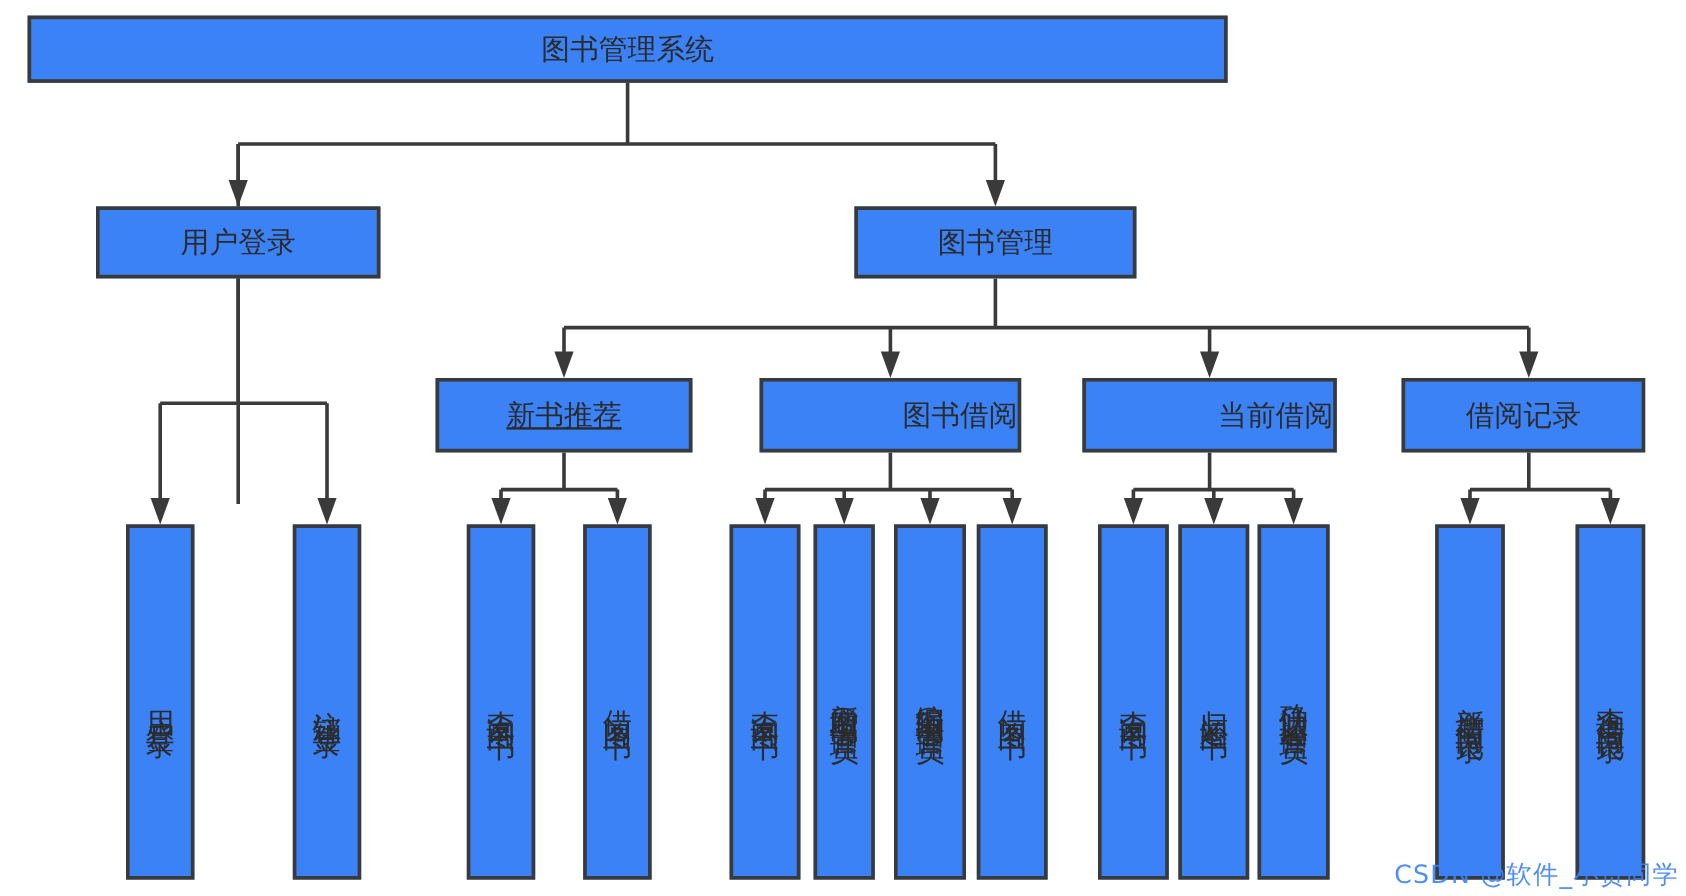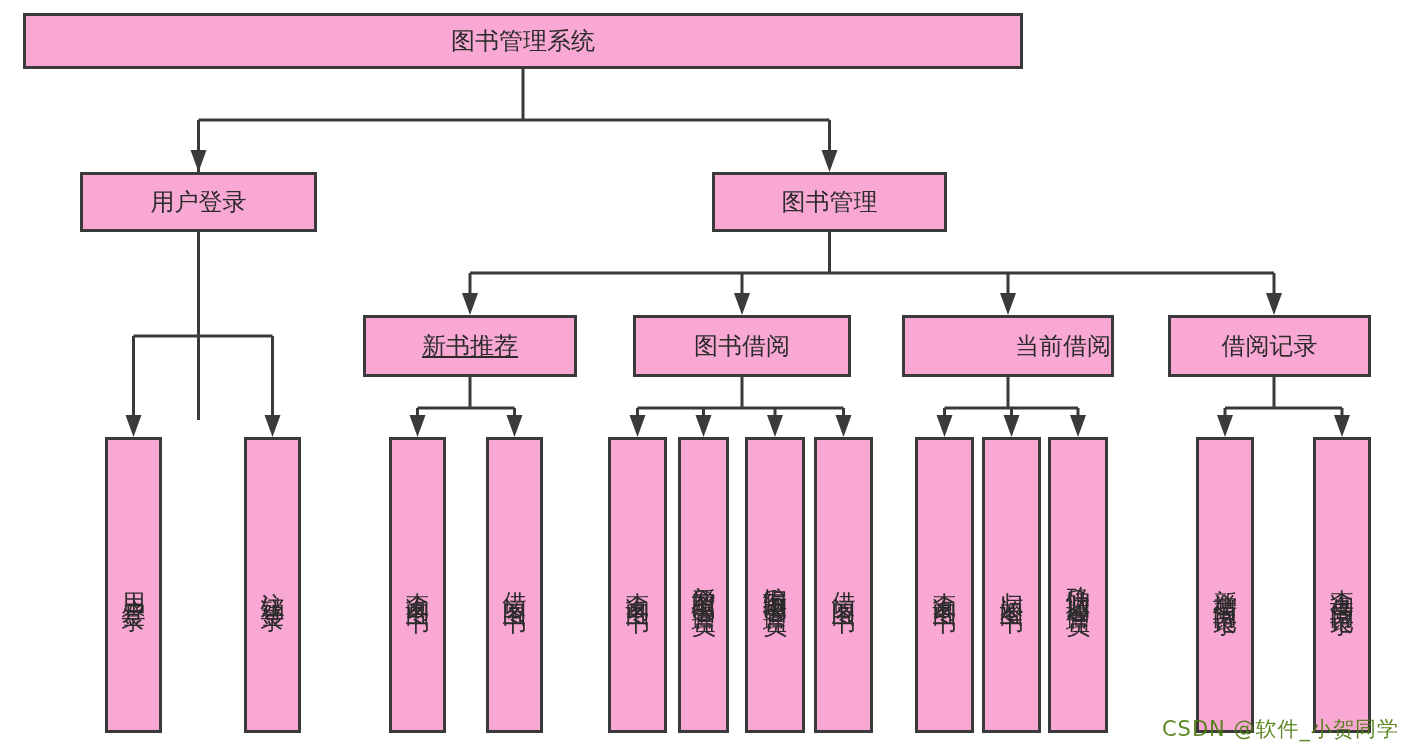--- a/index.html
+++ b/index.html
@@ -17,21 +17,21 @@
   }
   .connectors {
     position: absolute;
     left: 0;
     top: 0;
     z-index: 1;
   }
   .box {
     position: absolute;
     box-sizing: border-box;
-    background: #f9a8d4;
+    background: #3b82f6;
     border: 3px solid #3a3a3a;
     color: #2b2b2b;
     display: flex;
     align-items: center;
     justify-content: center;
     font-size: 24px;
     line-height: 1;
     z-index: 2;
     white-space: nowrap;
   }
@@ -39,21 +39,21 @@
     writing-mode: vertical-rl;
     text-orientation: mixed;
     letter-spacing: 6px;
     white-space: normal;
     font-size: 24px;
   }
   .watermark {
     position: absolute;
     right: 6px;
     bottom: 4px;
-    color: #4d7c0f;
+    color: #3b82f6;
     font-size: 21px;
     letter-spacing: 1px;
     z-index: 3;
     opacity: 0.9;
   }
 </style>
 </head>
 <body>
 
 <div class="canvas">
@@ -104,21 +104,21 @@
   <div class="box" style="left:80px; top:172px; width:237px; height:60px;">
     <span>用户登录</span>
   </div>
   <div class="box" style="left:712px; top:172px; width:235px; height:60px;">
     <span>图书管理</span>
   </div>
 
   <div class="box" style="left:363px; top:315px; width:214px; height:62px;text-decoration:underline;">
     <span>新书推荐</span>
   </div>
-  <div class="box" style="left:633px; top:315px; width:218px; height:62px;">
+  <div class="box" style="left:633px; top:315px; width:218px; height:62px;justify-content:flex-end;">
     <span>图书借阅</span>
   </div>
   <div class="box" style="left:902px; top:315px; width:212px; height:62px;justify-content:flex-end;">
     <span>当前借阅</span>
   </div>
   <div class="box" style="left:1168px; top:315px; width:203px; height:62px;">
     <span>借阅记录</span>
   </div>
 
   <div class="box vbox" style="left:105px; top:437px; width:57px; height:296px;">

